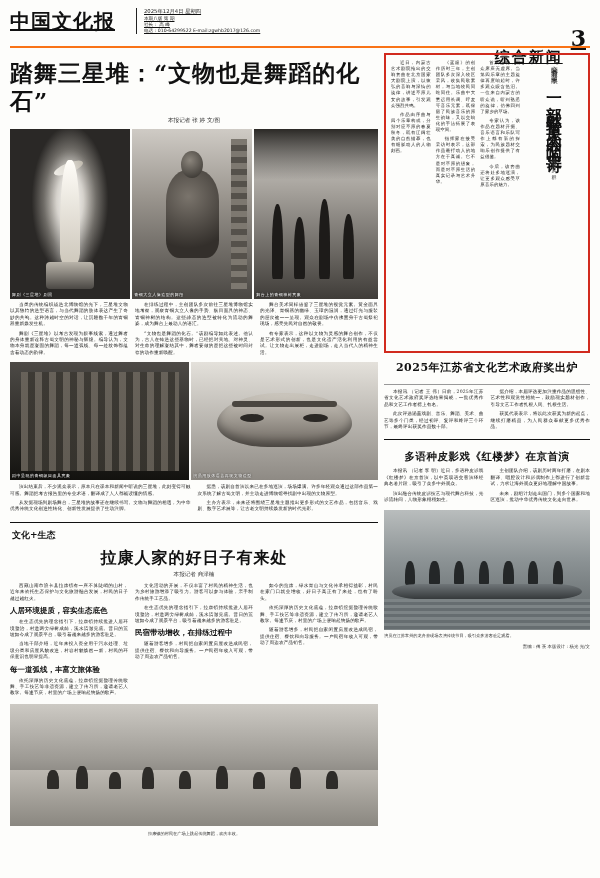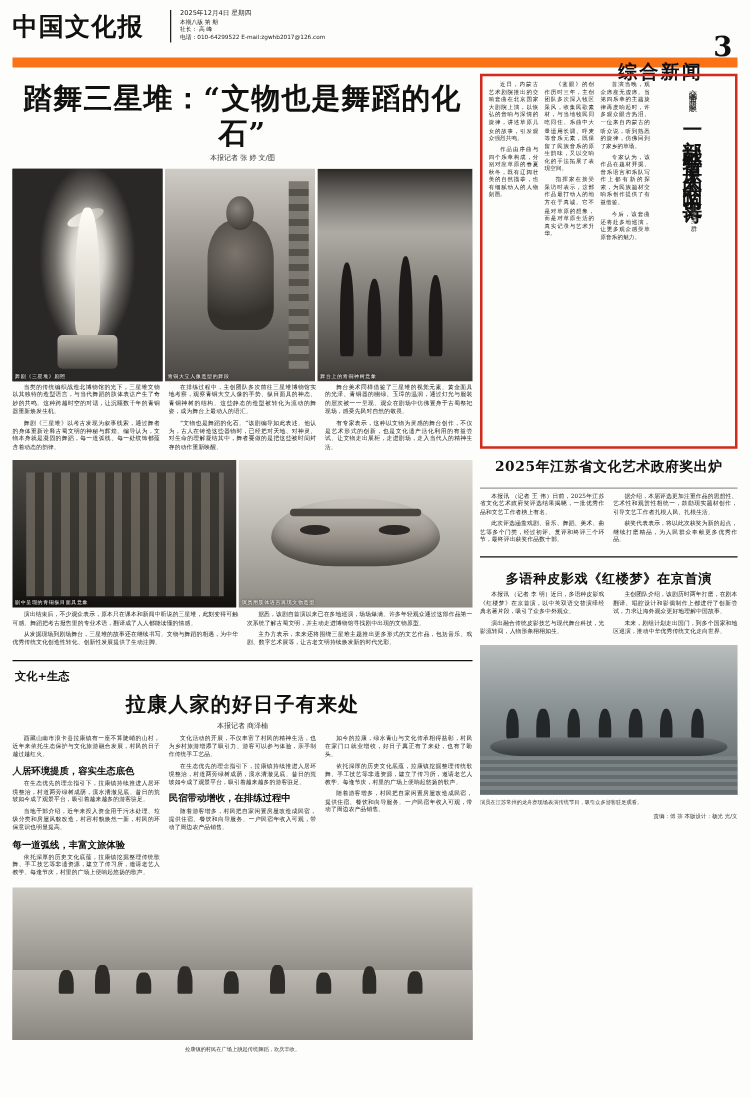--- a/index.html
+++ b/index.html
@@ -13,23 +13,24 @@
   }
   .page{
     position:relative;
     width:600px;height:878px;
     box-sizing:border-box;
     padding:8px 10px 6px 10px;
   }
   
   .masthead{
     display:flex;align-items:flex-start;
-    border-bottom:8px solid #f97316;
+    border-bottom:2px solid #f97316;
     padding-bottom:4px;
     height:34px;
+    text-decoration:underline;
   }
   .logo{
     font-family:"DejaVu Serif","Liberation Serif",serif;
     font-weight:bold;
     font-size:20px;
     letter-spacing:1px;
     white-space:nowrap;
     line-height:26px;
     width:122px;
   }
@@ -60,21 +61,21 @@
   .body-wrap{display:flex;gap:6px;margin-top:5px;height:828px;}
   .left-col{width:368px;display:flex;flex-direction:column;}
   .right-col{width:206px;display:flex;flex-direction:column;}
 
   
   .headline{
     font-family:"DejaVu Serif","Liberation Serif",serif;
     font-weight:bold;
     font-size:23px;
     letter-spacing:1px;
-    text-align:center;
+    text-align:left;
     margin:6px 0 2px 0;
     line-height:28px;
   }
   .byline{
     text-align:center;font-size:5.6px;color:#333;margin-bottom:4px;
   }
   
   .photo-strip{display:flex;gap:2px;height:170px;margin-bottom:3px;}
   .photo{position:relative;overflow:hidden;background:#6a6a6a;}
   .p1{width:33%;}

